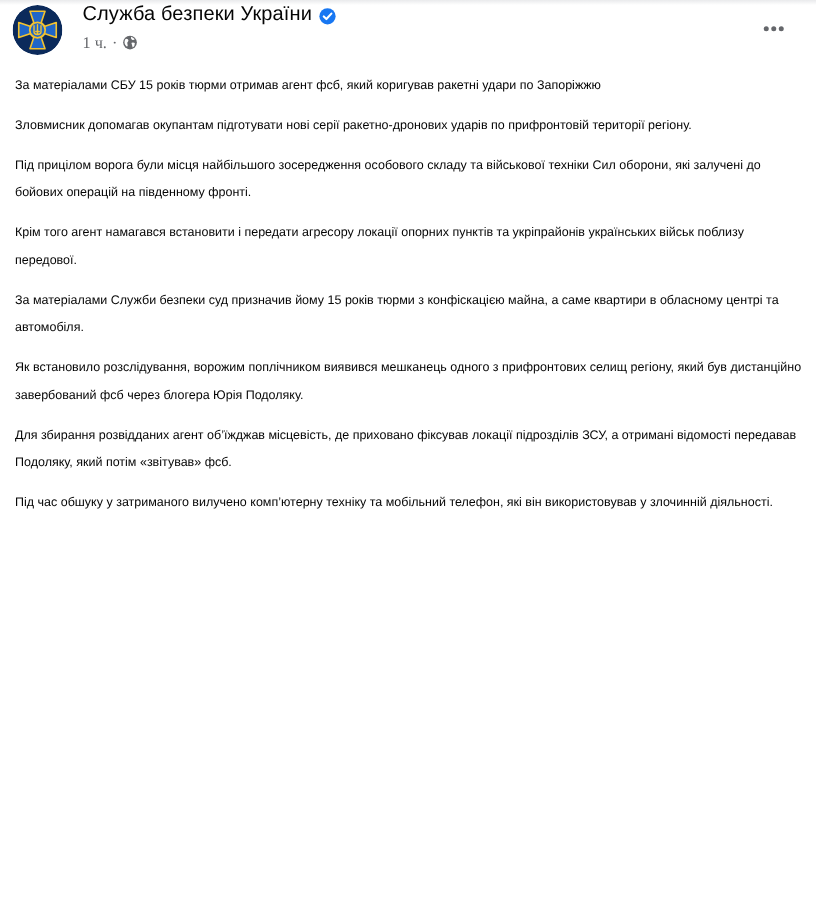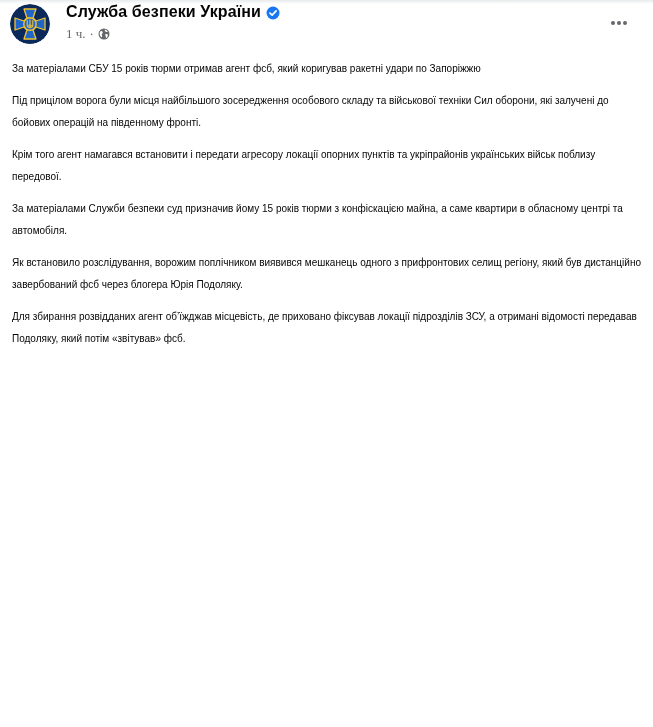--- a/index.html
+++ b/index.html
@@ -38,21 +38,21 @@
     .avatar svg { display: block; }
     .author-line {
       position: absolute;
       left: 66px; top: 3px;
       display: flex;
       align-items: center;
       gap: 5px;
     }
     .author-name {
       font-size: 16px;
-      font-weight: bold;
+      font-weight: normal;
       color: #050505;
       cursor: pointer;
       letter-spacing: 0.1px;
     }
     .verified-badge {
       width: 14px; height: 14px;
       display: inline-block;
       margin-top: 1px;
     }
     .meta-line {
@@ -142,18 +142,20 @@
 
   <div class="more-button">
     <span class="dot"></span>
     <span class="dot"></span>
     <span class="dot"></span>
   </div>
 </div>
 
 <div class="post-body">
   <p>За матеріалами СБУ 15 років тюрми отримав агент фсб, який коригував ракетні удари по Запоріжжю</p>
+  <p>Зловмисник допомагав окупантам підготувати нові серії ракетно-дронових ударів по прифронтовій території регіону.</p>
   <p>Під прицілом ворога були місця найбільшого зосередження особового складу та військової техніки Сил оборони, які залучені до бойових операцій на південному фронті.</p>
   <p>Крім того агент намагався встановити і передати агресору локації опорних пунктів та укріпрайонів українських військ поблизу передової.</p>
   <p>За матеріалами Служби безпеки суд призначив йому 15 років тюрми з конфіскацією майна, а саме квартири в обласному центрі та автомобіля.</p>
   <p>Як встановило розслідування, ворожим поплічником виявився мешканець одного з прифронтових селищ регіону, який був дистанційно завербований фсб через блогера Юрія Подоляку.</p>
   <p>Для збирання розвідданих агент об’їжджав місцевість, де приховано фіксував локації підрозділів ЗСУ, а отримані відомості передавав Подоляку, який потім «звітував» фсб.</p>
+  <p>Під час обшуку у затриманого вилучено комп’ютерну техніку та мобільний телефон, які він використовував у злочинній діяльності.</p>
 </div>
 
 </body></html>

